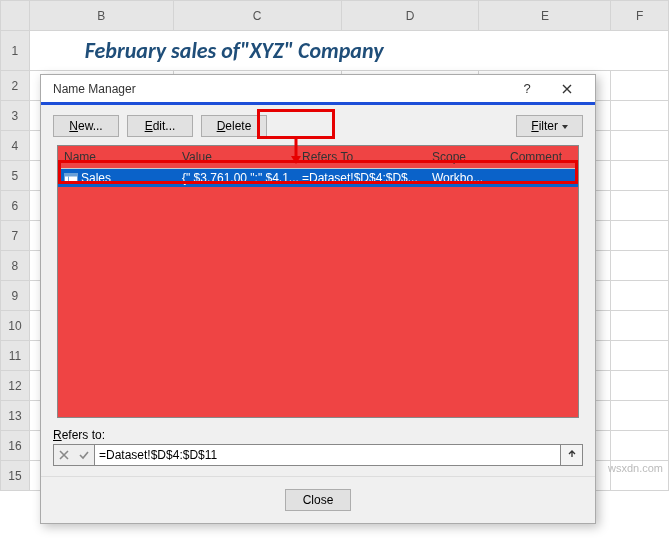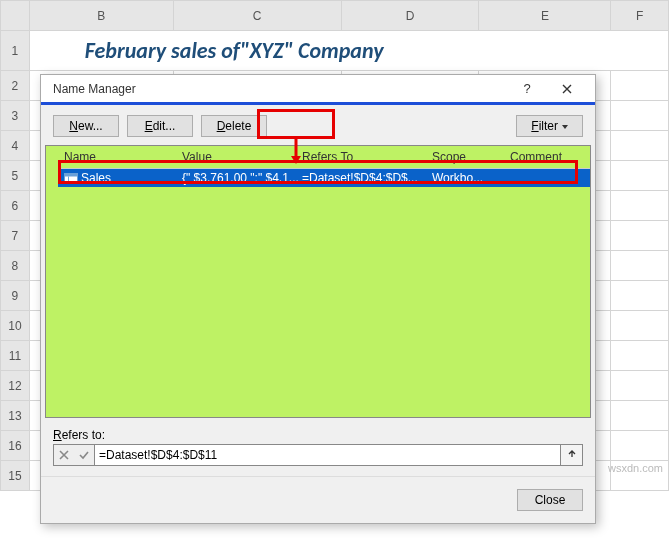--- a/index.html
+++ b/index.html
@@ -26,21 +26,21 @@
 .toolbar .spacer { flex: 1; }
 .btn { background: #e1e1e1; border: 1px solid #adadad; padding: 3px 14px; font-size: 12px; font-family: inherit; cursor: default; min-width: 66px; text-align: center; }
 .btn .ul { text-decoration: underline; }
 .btn.filter { min-width: 60px; }
 .btn.filter::after { content: ""; display: inline-block; margin-left: 4px; border-left: 3px solid transparent; border-right: 3px solid transparent; border-top: 4px solid #333; vertical-align: middle; }
 
 
 .redbox-delete { position: absolute; border: 3px solid #e60000; pointer-events: none; }
 .arrow-down { position: absolute; pointer-events: none; }
 
-.listframe { margin: 0 4px; border: 1px solid #888; background: #bef264; flex: 1; display: flex; flex-direction: column; position: relative; padding-left: 12px; }
+.listframe { margin: 0 16px; border: 1px solid #888; background: #ef4444; flex: 1; display: flex; flex-direction: column; position: relative; }
 .listhdr { display: flex; padding: 4px 6px; border-bottom: 1px solid #ccc; font-size: 12px; color: #333; }
 .listhdr .col { overflow: hidden; }
 .col-name { width: 118px; } .col-value { width: 120px; } .col-refers { width: 130px; } .col-scope { width: 78px; } .col-comment { flex: 1; text-decoration: underline; }
 .listbody { flex: 1; overflow: hidden; position: relative; }
 .row { display: flex; align-items: center; padding: 2px 6px; font-size: 12px; }
 .row.selected { background: #0a62c9; color: #fff; }
 .row .ico { width: 15px; display: inline-flex; align-items: center; margin-right: 2px; }
 .row .ico svg { width: 14px; height: 11px; }
 .row .cell { overflow: hidden; white-space: nowrap; text-overflow: ellipsis; }
 .row .c-name { width: 118px; display: flex; align-items: center; }
@@ -51,21 +51,21 @@
 .refersbar .lbl { font-size: 12px; margin-bottom: 2px; }
 .refersbar .lbl .ul { text-decoration: underline; }
 .refersinput-wrap { display: flex; align-items: stretch; height: 22px; }
 .refersinput-wrap .xv { display: flex; border: 1px solid #888; background: #eee; }
 .refersinput-wrap .xv .xbtn { width: 20px; display: flex; align-items: center; justify-content: center; }
 .refersinput-wrap .xv .xbtn svg { width: 10px; height: 10px; }
 .refersinput-wrap input { flex: 1; border: 1px solid #888; border-left: none; padding: 0 4px; font-size: 12px; font-family: inherit; }
 .refersinput-wrap .pick { width: 22px; border: 1px solid #888; border-left: none; background: #f4f4f4; display: flex; align-items: center; justify-content: center; }
 .refersinput-wrap .pick svg { width: 10px; height: 10px; }
 
-.footer { display: flex; justify-content: flex-end; padding: 12px; gap: 8px; border-top: 1px solid #ddd; margin-top: 10px; }
+.footer { display: flex; justify-content: center; padding: 12px; gap: 8px; border-top: 1px solid #ddd; margin-top: 10px; }
 
 .watermark { position: absolute; right: 6px; bottom: 80px; font-size: 11px; color: #bbb; font-family: Arial, sans-serif; pointer-events: none; text-align: center; }
 </style>
 </head>
 <body>
 
 <div class="sheet">
 <table>
   <tbody>
         <tr class="colhdr">

